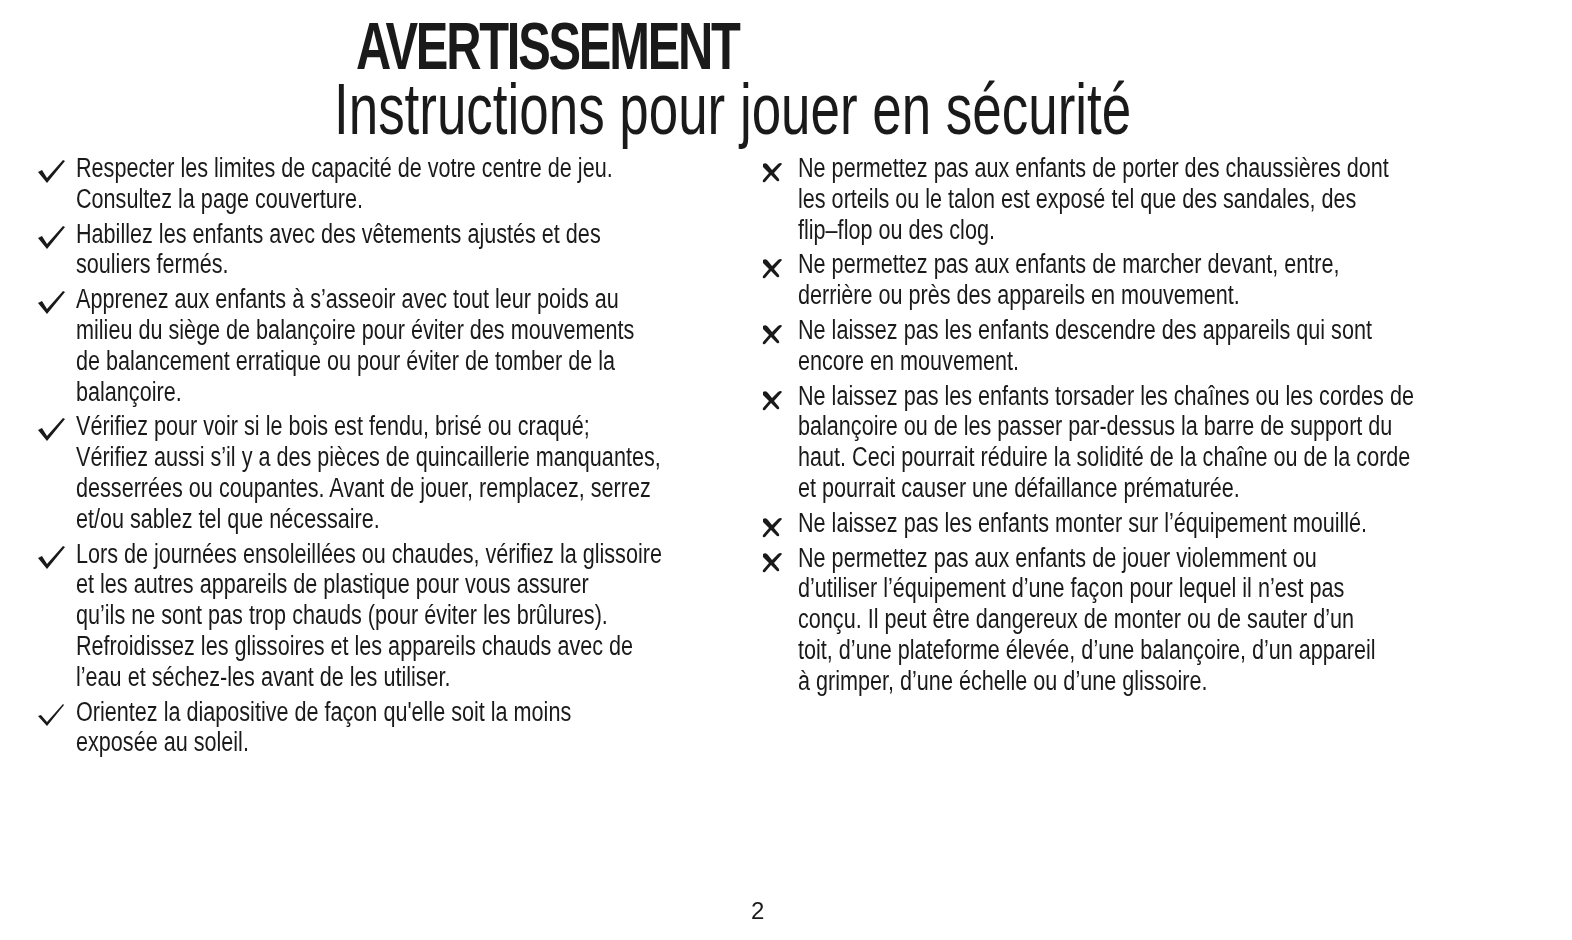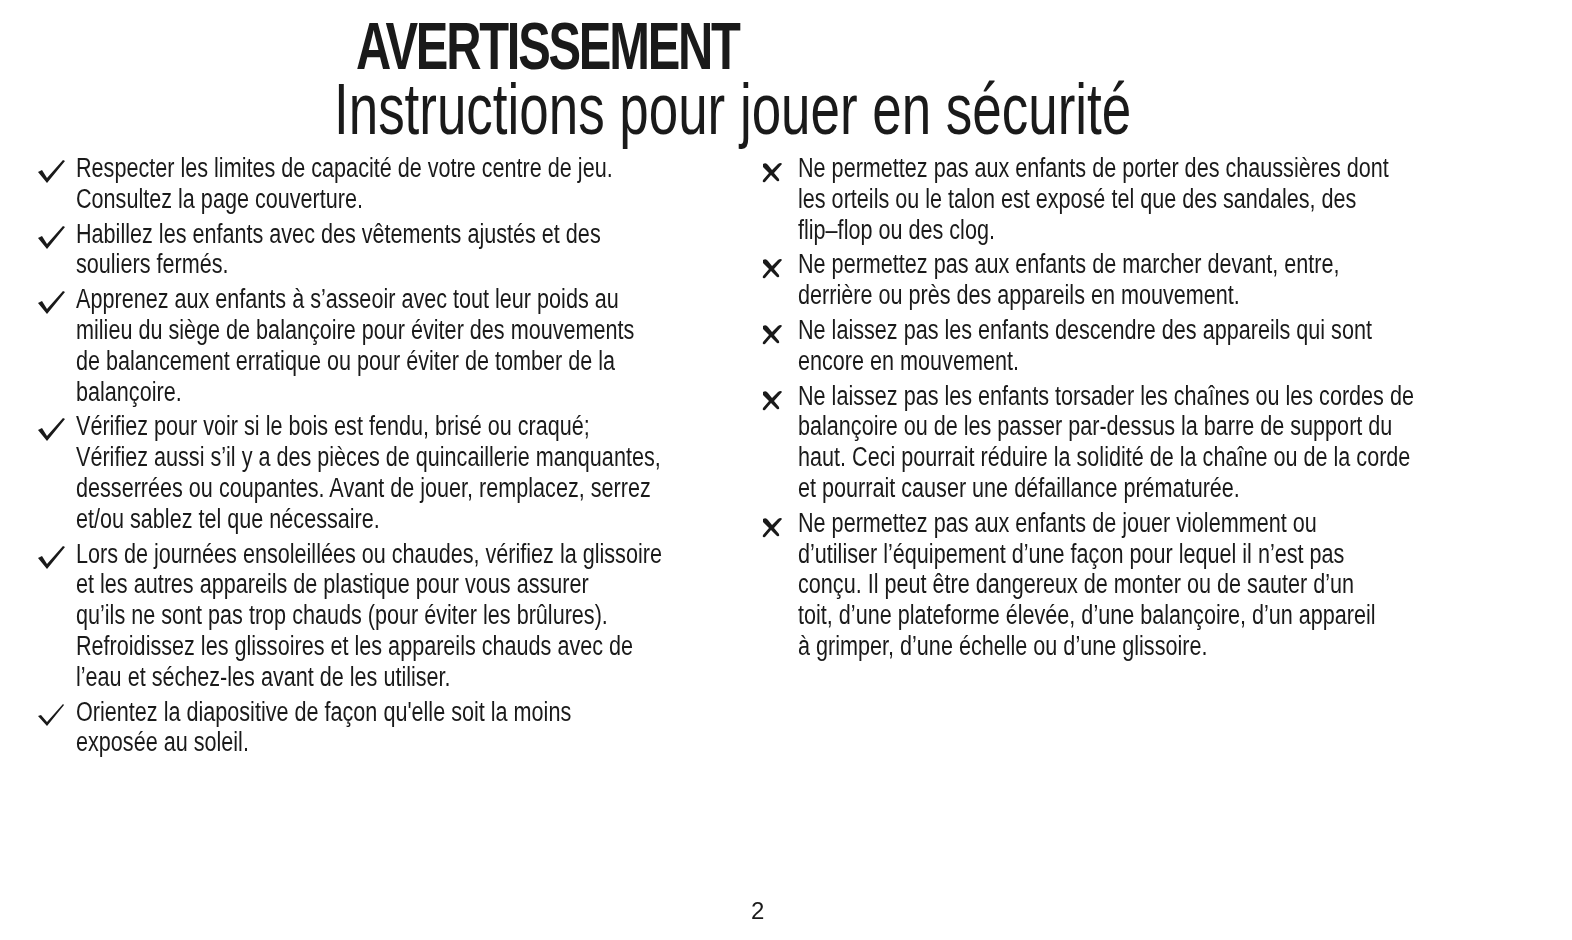--- a/index.html
+++ b/index.html
@@ -130,20 +130,26 @@
       </svg>
     <div class="text">Ne laissez pas les enfants torsader les chaînes ou les cordes de
 balançoire ou de les passer par-dessus la barre de support du
 haut. Ceci pourrait réduire la solidité de la chaîne ou de la corde
 et pourrait causer une défaillance prématurée.</div>
   </div>
   <div class="item">
     <svg class="mark" viewBox="0 0 24 22">
         <path d="M3 3 Q6 1 8 4 L12 9 L18 3 Q21 1 22 3 L14 12 L19 18 Q20 21 17 20 L11 14 L5 21 Q2 22 3 19 L9 12 L3 6 Z" fill="#1a1a1a"></path>
       </svg>
+    <div class="text">Ne laissez pas les enfants monter sur l’équipement mouillé.</div>
+  </div>
+  <div class="item">
+    <svg class="mark" viewBox="0 0 24 22">
+        <path d="M3 3 Q6 1 8 4 L12 9 L18 3 Q21 1 22 3 L14 12 L19 18 Q20 21 17 20 L11 14 L5 21 Q2 22 3 19 L9 12 L3 6 Z" fill="#1a1a1a"></path>
+      </svg>
     <div class="text">Ne permettez pas aux enfants de jouer violemment ou
 d’utiliser l’équipement d’une façon pour lequel il n’est pas
 conçu. Il peut être dangereux de monter ou de sauter d’un
 toit, d’une plateforme élevée, d’une balançoire, d’un appareil
 à grimper, d’une échelle ou d’une glissoire.</div>
   </div>
 </div>
 
 <div class="page-num">2</div>
 

